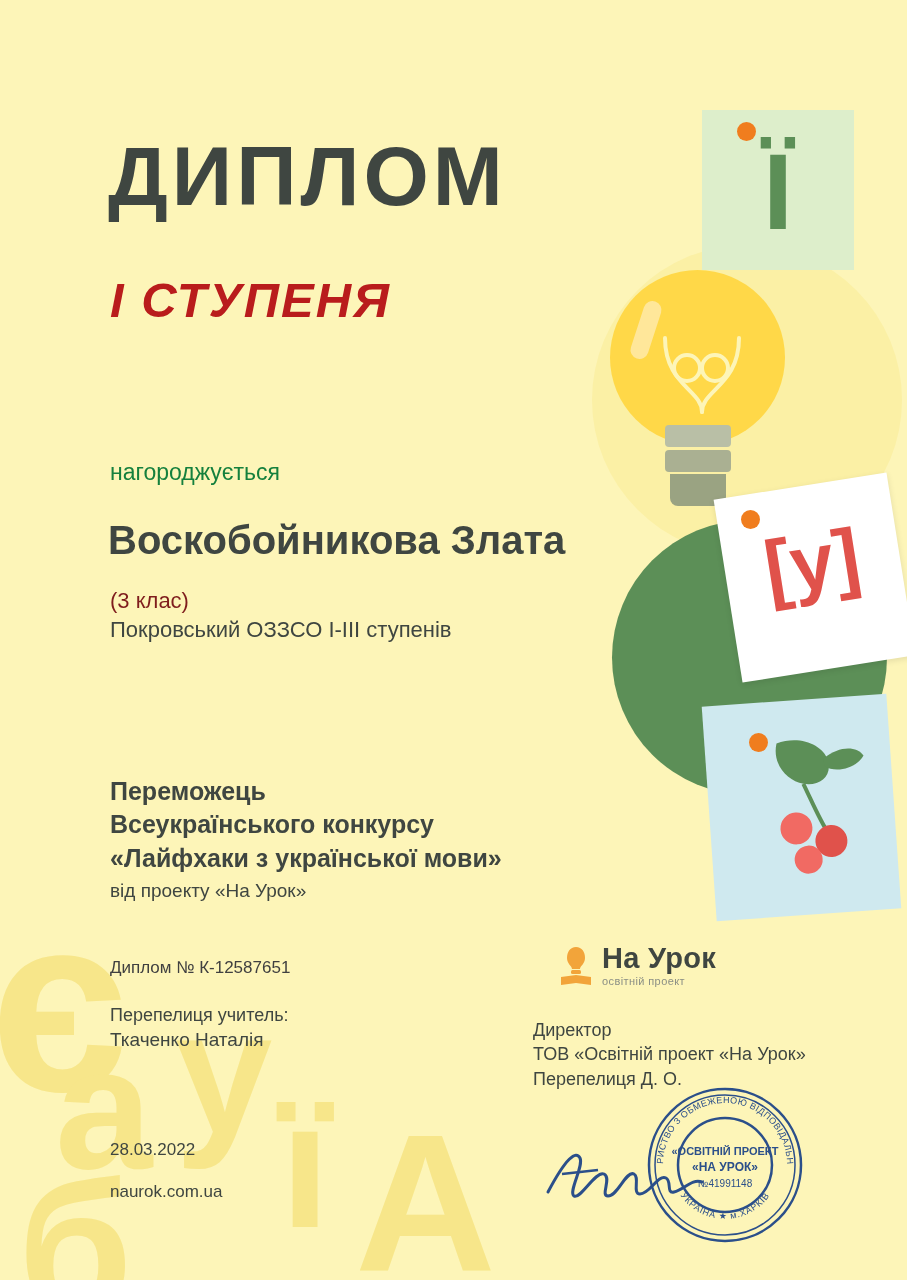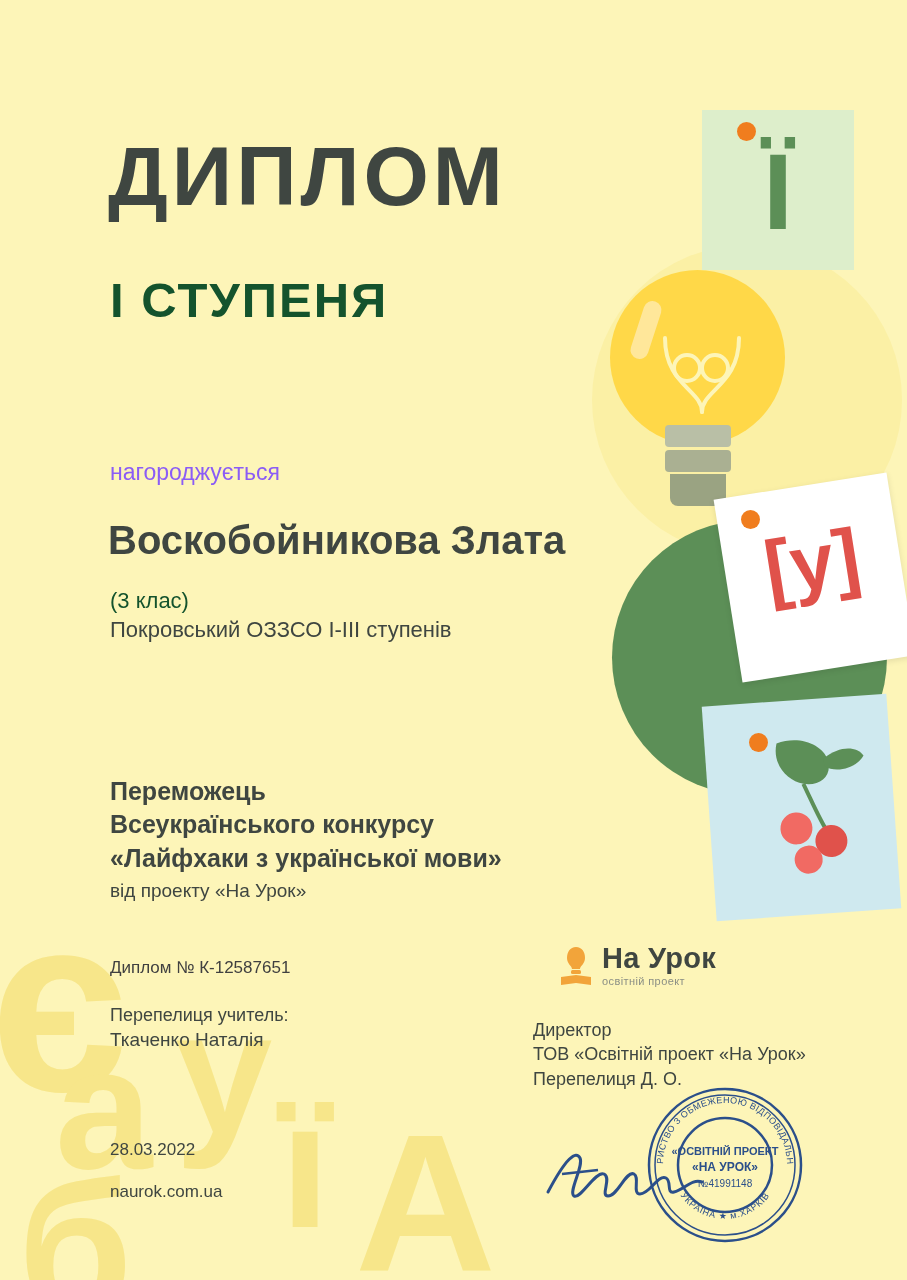--- a/index.html
+++ b/index.html
@@ -154,41 +154,42 @@
     font-weight: 700;
     letter-spacing: 4px;
     color: #3f4641;
   }
   .subtitle {
     position: absolute;
     left: 110px; top: 272px;
     font-size: 49px;
     font-weight: 700;
     letter-spacing: 2px;
-    color: #14532d;
+    color: #b91c1c;
+    font-style: italic;
   }
 
   .awarded-label {
     position: absolute;
     left: 110px; top: 459px;
     font-size: 23px;
-    color: #8b5cf6;
+    color: #15803d;
   }
   .recipient {
     position: absolute;
     left: 108px; top: 518px;
     font-size: 40px;
     font-weight: 700;
     color: #3f4641;
   }
   .recipient-grade {
     position: absolute;
     left: 110px; top: 588px;
     font-size: 22px;
-    color: #14532d;
+    color: #7f1d1d;
   }
   .recipient-school {
     position: absolute;
     left: 110px; top: 617px;
     font-size: 22px;
     color: #3f4641;
   }
 
   .award-block {
     position: absolute;

